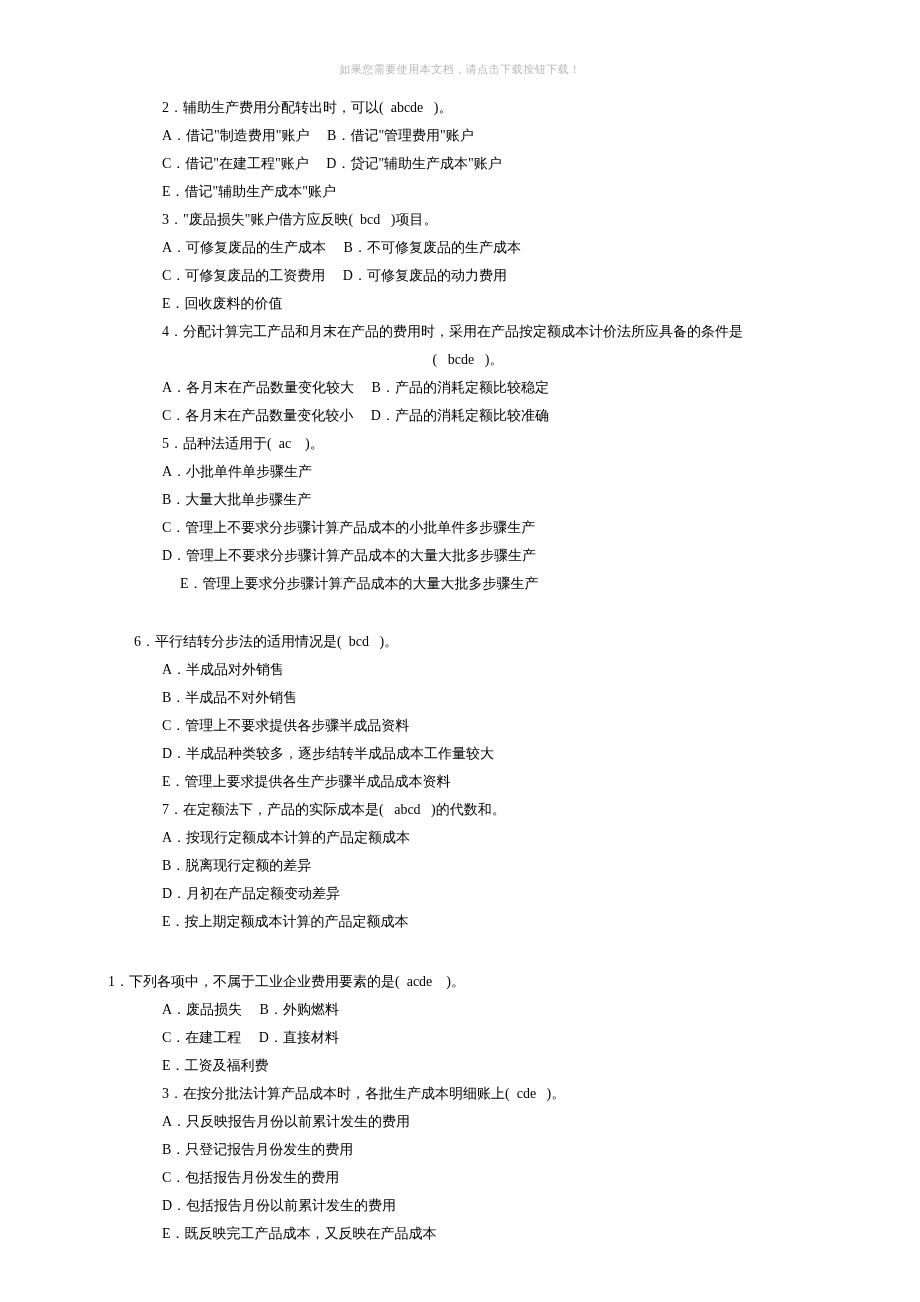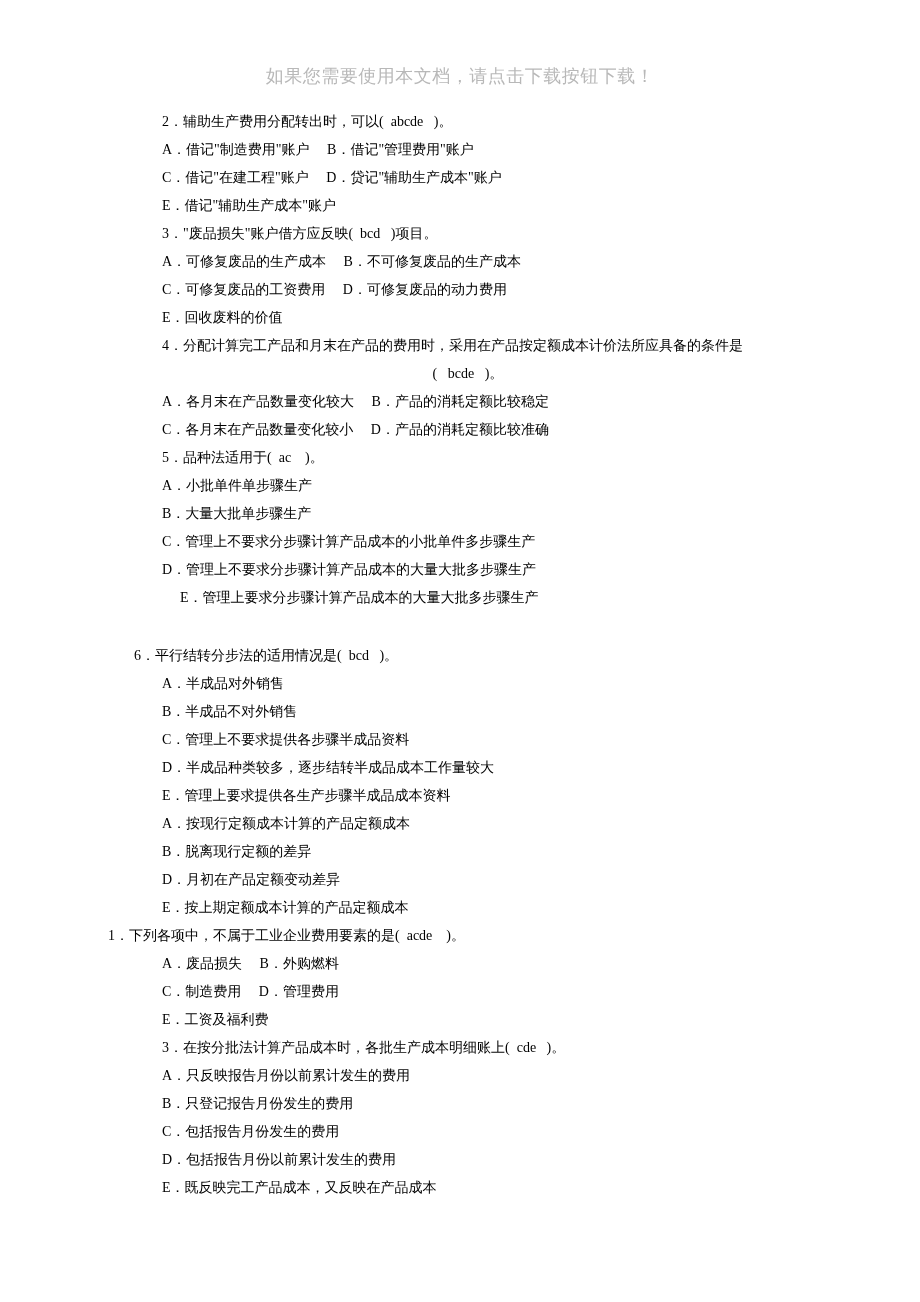--- a/index.html
+++ b/index.html
@@ -11,37 +11,37 @@
     width: 920px;
     min-height: 1302px;
     font-family: "SimSun", "宋体", serif;
     font-size: 14px;
     line-height: 2.0;
     color: #000000;
   }
   .header-note {
     text-align: center;
     color: #b8b8b8;
-    font-size: 18px;
+    font-size: 11px;
     padding-top: 58px;
     padding-bottom: 14px;
     letter-spacing: 0.5px;
   }
   .content {
     padding: 0 92px 0 108px;
   }
   .line {
     white-space: pre-wrap;
     word-break: break-all;
   }
   .i1 { padding-left: 54px; }  
   .i2 { padding-left: 72px; }
   .i0 { padding-left: 0px; text-align: center; }
   .iq { padding-left: 26px; margin-top: 30px; } 
-  .iq0 { padding-left: 0px; }
+  .iq0 { padding-left: 0px; margin-top: 32px; }
 </style>
 </head>
 <body>
 
 <div class="header-note">如果您需要使用本文档，请点击下载按钮下载！</div>
 
 <div class="content" id="doc-body">
     <div class="line i1">2．辅助生产费用分配转出时，可以(  abcde   )。</div>
     <div class="line i1">A．借记"制造费用"账户     B．借记"管理费用"账户</div>
     <div class="line i1">C．借记"在建工程"账户     D．贷记"辅助生产成本"账户</div>
@@ -59,27 +59,28 @@
     <div class="line i1">B．大量大批单步骤生产</div>
     <div class="line i1">C．管理上不要求分步骤计算产品成本的小批单件多步骤生产</div>
     <div class="line i1">D．管理上不要求分步骤计算产品成本的大量大批多步骤生产</div>
     <div class="line i2">E．管理上要求分步骤计算产品成本的大量大批多步骤生产</div>
     <div class="line iq">6．平行结转分步法的适用情况是(  bcd   )。</div>
     <div class="line i1">A．半成品对外销售</div>
     <div class="line i1">B．半成品不对外销售</div>
     <div class="line i1">C．管理上不要求提供各步骤半成品资料</div>
     <div class="line i1">D．半成品种类较多，逐步结转半成品成本工作量较大</div>
     <div class="line i1">E．管理上要求提供各生产步骤半成品成本资料</div>
+    <div class="line i1">7．在定额法下，产品的实际成本是(   abcd   )的代数和。</div>
     <div class="line i1">A．按现行定额成本计算的产品定额成本</div>
     <div class="line i1">B．脱离现行定额的差异</div>
     <div class="line i1">D．月初在产品定额变动差异</div>
     <div class="line i1">E．按上期定额成本计算的产品定额成本</div>
     <div class="line iq0">1．下列各项中，不属于工业企业费用要素的是(  acde    )。</div>
     <div class="line i1">A．废品损失     B．外购燃料</div>
-    <div class="line i1">C．制造费用     D．管理费用</div>
+    <div class="line i1">C．在建工程     D．直接材料</div>
     <div class="line i1">E．工资及福利费</div>
     <div class="line i1">3．在按分批法计算产品成本时，各批生产成本明细账上(  cde   )。</div>
     <div class="line i1">A．只反映报告月份以前累计发生的费用</div>
     <div class="line i1">B．只登记报告月份发生的费用</div>
     <div class="line i1">C．包括报告月份发生的费用</div>
     <div class="line i1">D．包括报告月份以前累计发生的费用</div>
     <div class="line i1">E．既反映完工产品成本，又反映在产品成本</div>
   </div>
 
 </body></html>

